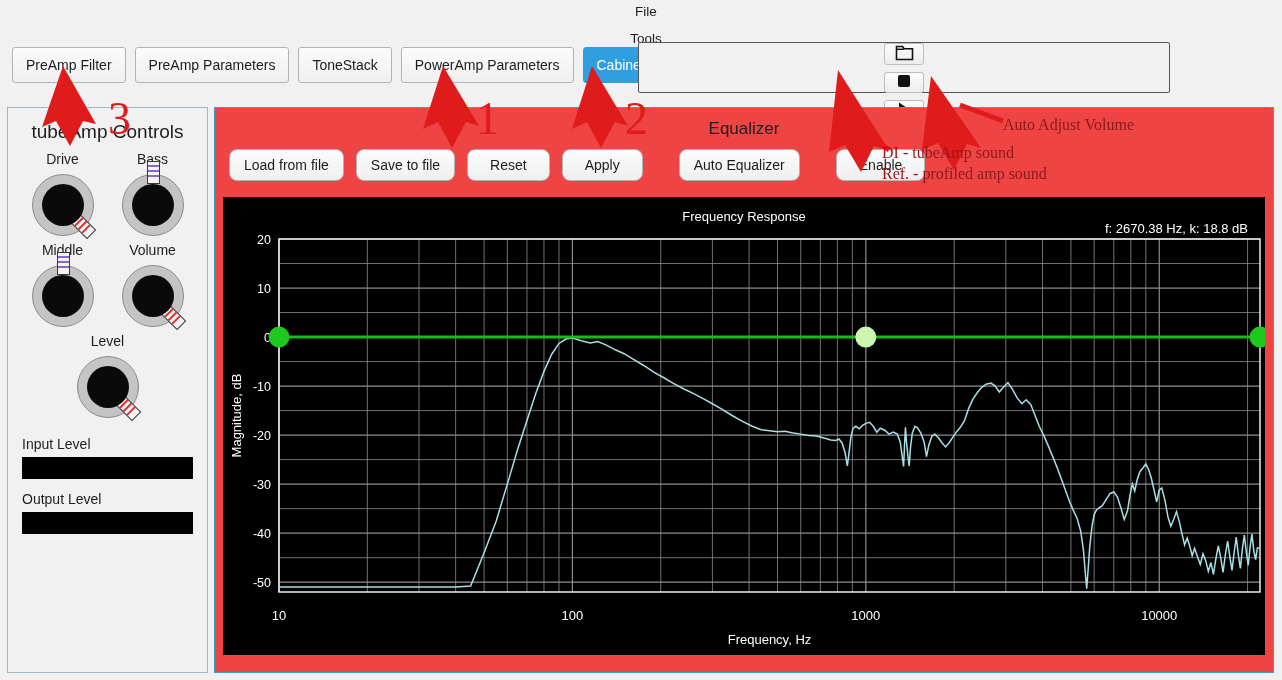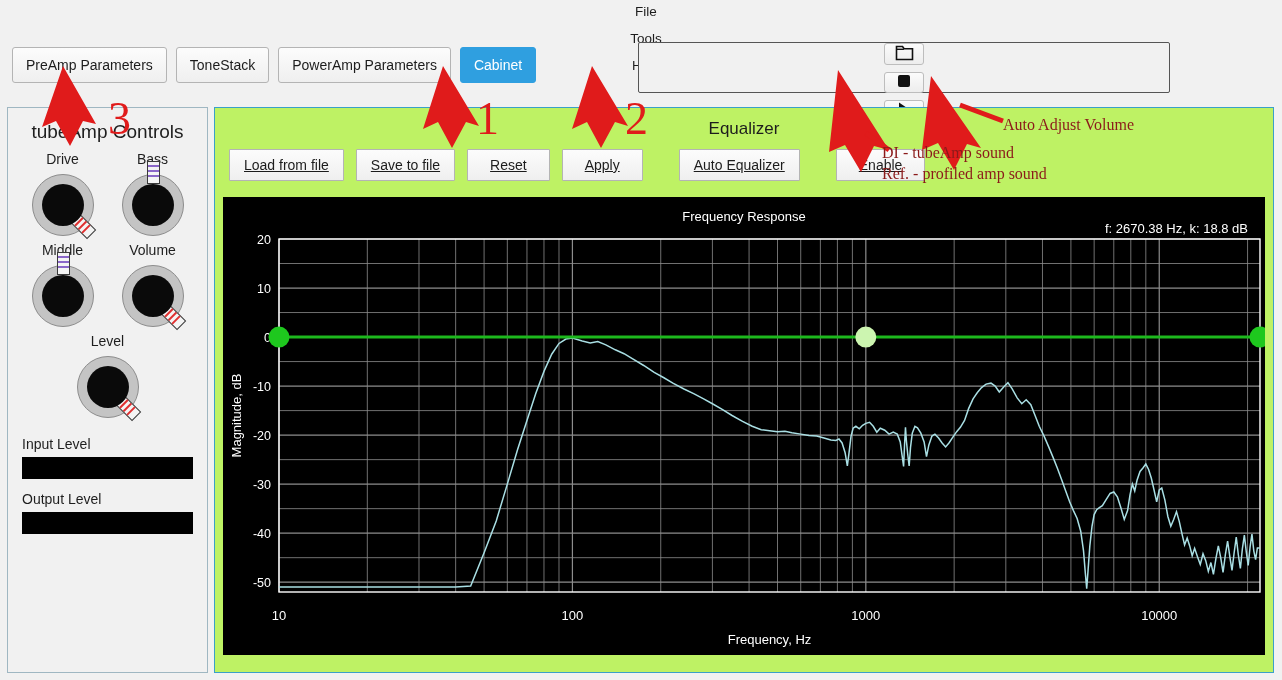--- a/index.html
+++ b/index.html
@@ -80,28 +80,28 @@
   .ind.up i{background:#8a66c8;}
   .ind.dr{left:44px;top:40px;transform:rotate(-45deg);}
   .ind.dr i{background:#e03030;}
 
   .meter-label{font-size:14px;color:#1e1e1e;margin:12px 0 5px 14px;}
   .meter{margin:0 14px;height:22px;background:#000;}
 
   
   #eqpanel{
     position:absolute;left:214px;top:107px;width:1060px;height:566px;
-    border:1px solid #3aa0c8;background:#bef264;box-sizing:border-box;
+    border:1px solid #3aa0c8;background:#ef4444;box-sizing:border-box;
   }
   #eqtitle{text-align:center;font-size:17px;color:#1d1d1d;margin-top:11px;}
   #eqbuttons{display:flex;align-items:center;gap:12px;padding:10px 0 0 14px;}
   .eqbtn{
-    height:30px;padding:0 14px;border:1px solid #b4b4b4;border-radius:1px;
+    height:30px;padding:0 14px;border:1px solid #b4b4b4;border-radius:8px;
     background:linear-gradient(#fcfcfc,#efefef);font-size:14px;color:#1c1c1c;
-    display:flex;align-items:center;justify-content:center;cursor:pointer;white-space:nowrap;text-decoration:underline;
+    display:flex;align-items:center;justify-content:center;cursor:pointer;white-space:nowrap;
   }
   .eqbtn.gap-before{margin-left:24px;}
   .eqbtn.wide{padding:0 22px;}
 
   #plotbox{
     position:absolute;left:8px;top:89px;width:1042px;height:458px;background:#000;
   }
   #plotbox svg{display:block;}
 
   
@@ -117,20 +117,21 @@
 <body>
 
 <div id="menubar">
   <div class="menu-item">File</div>
   <div class="menu-item">Tools</div>
   <div class="menu-item">Help</div>
 </div>
 
 <div id="toprow">
   <div id="tabbuttons">
+    <div class="tabbtn">PreAmp Filter</div>
     <div class="tabbtn">PreAmp Parameters</div>
     <div class="tabbtn">ToneStack</div>
     <div class="tabbtn">PowerAmp Parameters</div>
     <div class="tabbtn active">Cabinet</div>
   </div>
 </div>
 
 <div id="transport">
   <div class="iconbtn">
     <span>

